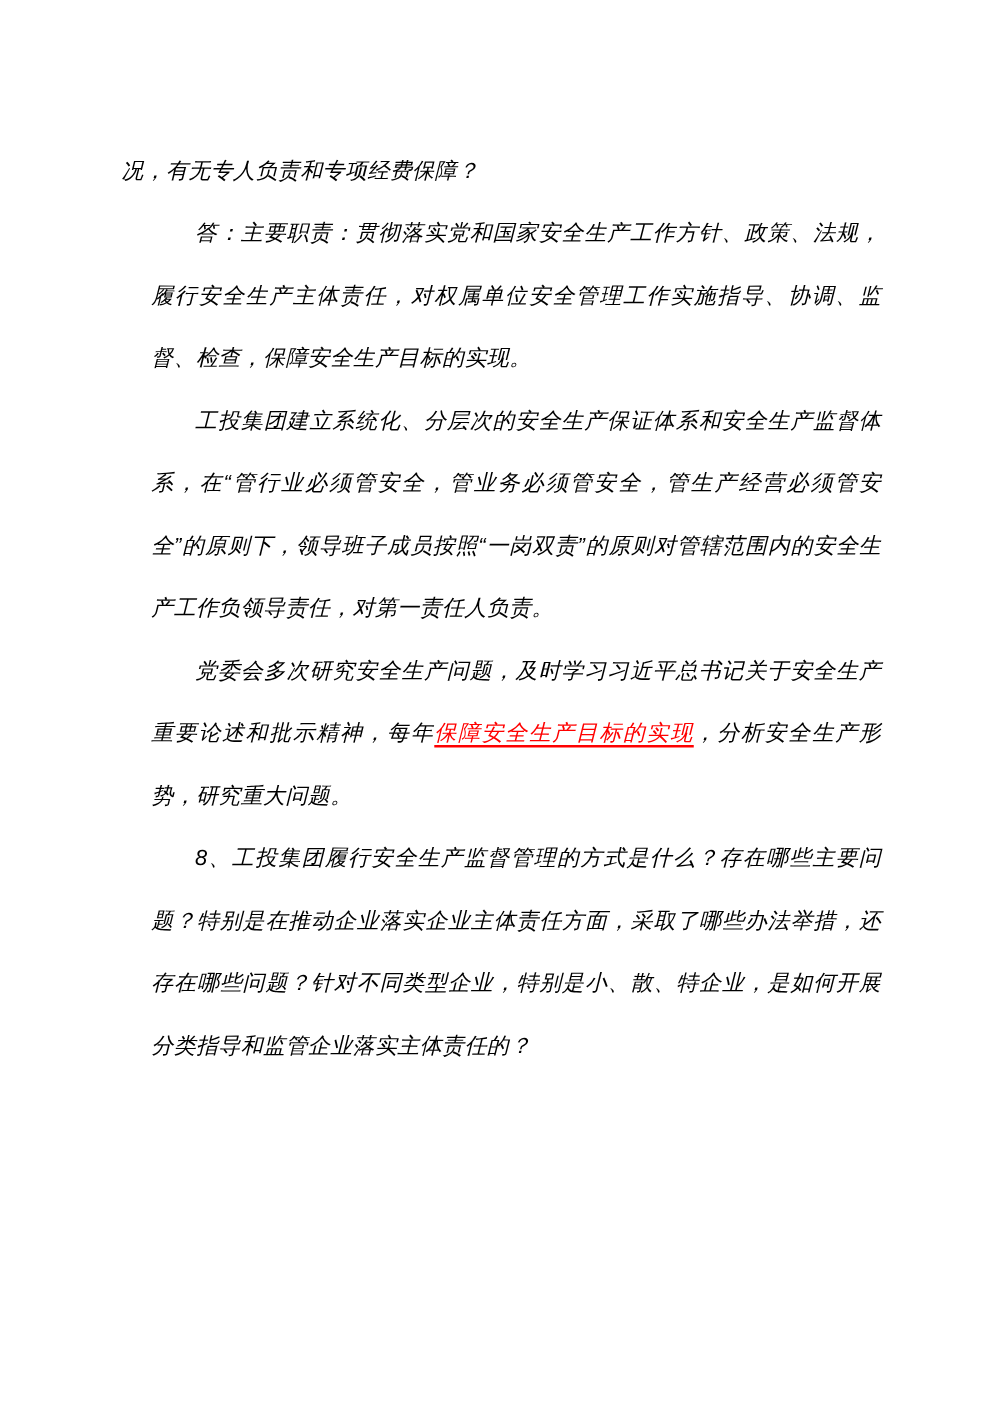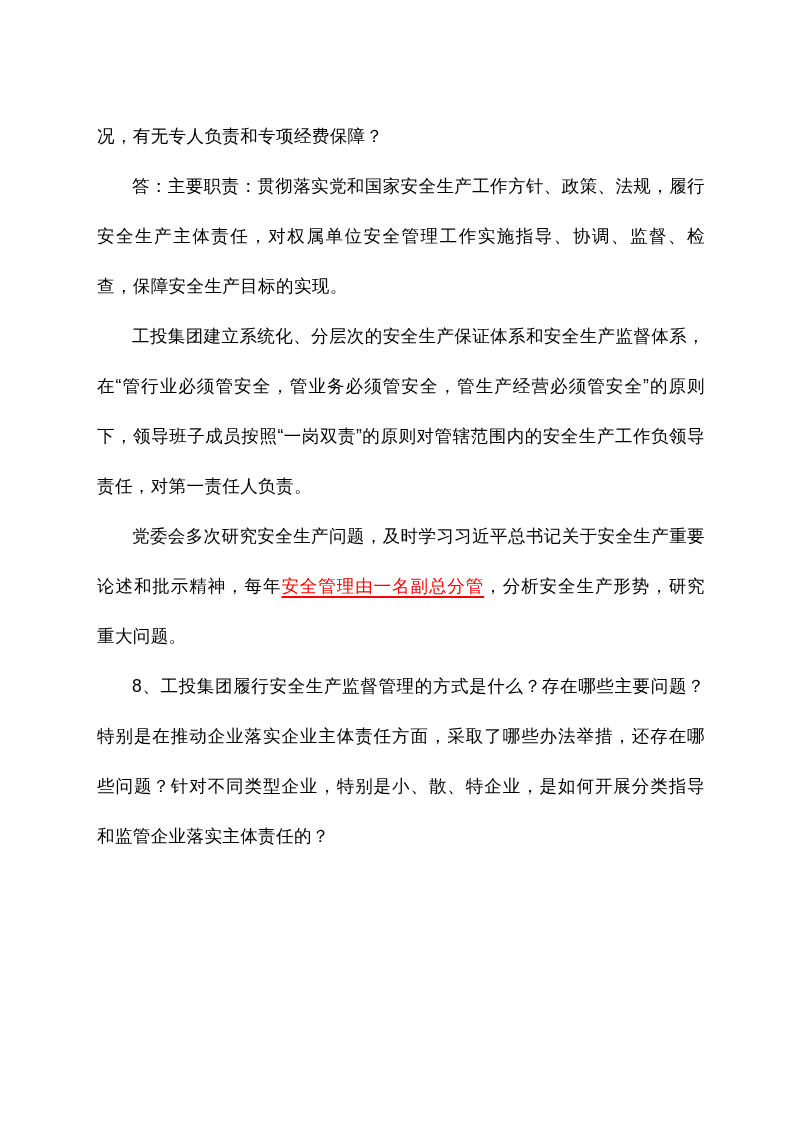--- a/index.html
+++ b/index.html
@@ -22,39 +22,41 @@
     color:#000000;
     font-size:17.5px;
     line-height:50px;
     text-align:justify;
     text-justify:inter-character;
     letter-spacing:0.4px;
   }
   p.para{
     margin:0;
     padding:0;
+    font-style:italic;
   }
   p.para.indent{
     text-indent:2em;
+    margin-left:24px;
   }
   .run{
     
   }
   .red-underline{
     color:var(--highlight,#ff0000);
     text-decoration:underline;
     text-decoration-color:var(--highlight,#ff0000);
     text-decoration-thickness:1.5px;
     text-underline-offset:4px;
   }
 </style>
 </head>
 <body>
 
 <div class="page" style="background: rgb(255, 255, 255); --highlight: #ff0000;">
   <div class="doc-body" style="color: rgb(0, 0, 0);">
       <p class="para"><span class="run">况，有无专人负责和专项经费保障？</span></p>
       <p class="para indent"><span class="run">答：主要职责：贯彻落实党和国家安全生产工作方针、政策、法规，履行安全生产主体责任，对权属单位安全管理工作实施指导、协调、监督、检查，保障安全生产目标的实现。</span></p>
       <p class="para indent"><span class="run">工投集团建立系统化、分层次的安全生产保证体系和安全生产监督体系，在“管行业必须管安全，管业务必须管安全，管生产经营必须管安全”的原则下，领导班子成员按照“一岗双责”的原则对管辖范围内的安全生产工作负领导责任，对第一责任人负责。</span></p>
-      <p class="para indent"><span class="run">党委会多次研究安全生产问题，及时学习习近平总书记关于安全生产重要论述和批示精神，每年</span><span class="run red-underline">安全管理由一名副总分管</span><span class="run">，分析安全生产形势，研究重大问题。</span></p>
+      <p class="para indent"><span class="run">党委会多次研究安全生产问题，及时学习习近平总书记关于安全生产重要论述和批示精神，每年</span><span class="run red-underline">保障安全生产目标的实现</span><span class="run">，分析安全生产形势，研究重大问题。</span></p>
       <p class="para indent"><span class="run">8、工投集团履行安全生产监督管理的方式是什么？存在哪些主要问题？特别是在推动企业落实企业主体责任方面，采取了哪些办法举措，还存在哪些问题？针对不同类型企业，特别是小、散、特企业，是如何开展分类指导和监管企业落实主体责任的？</span></p>
     </div>
 </div>
 
 </body></html>

